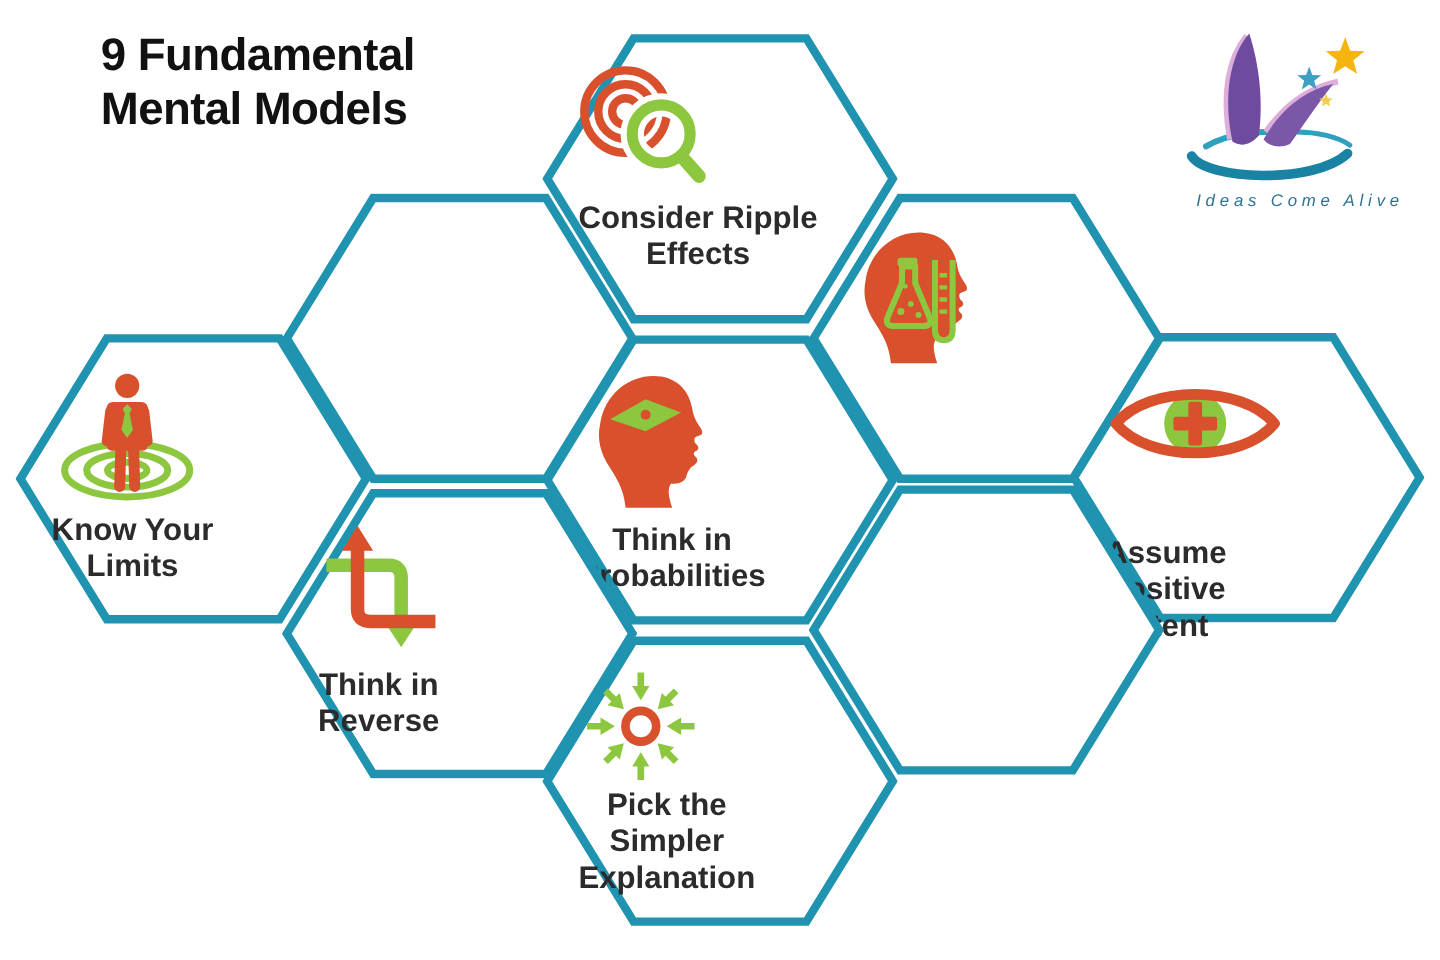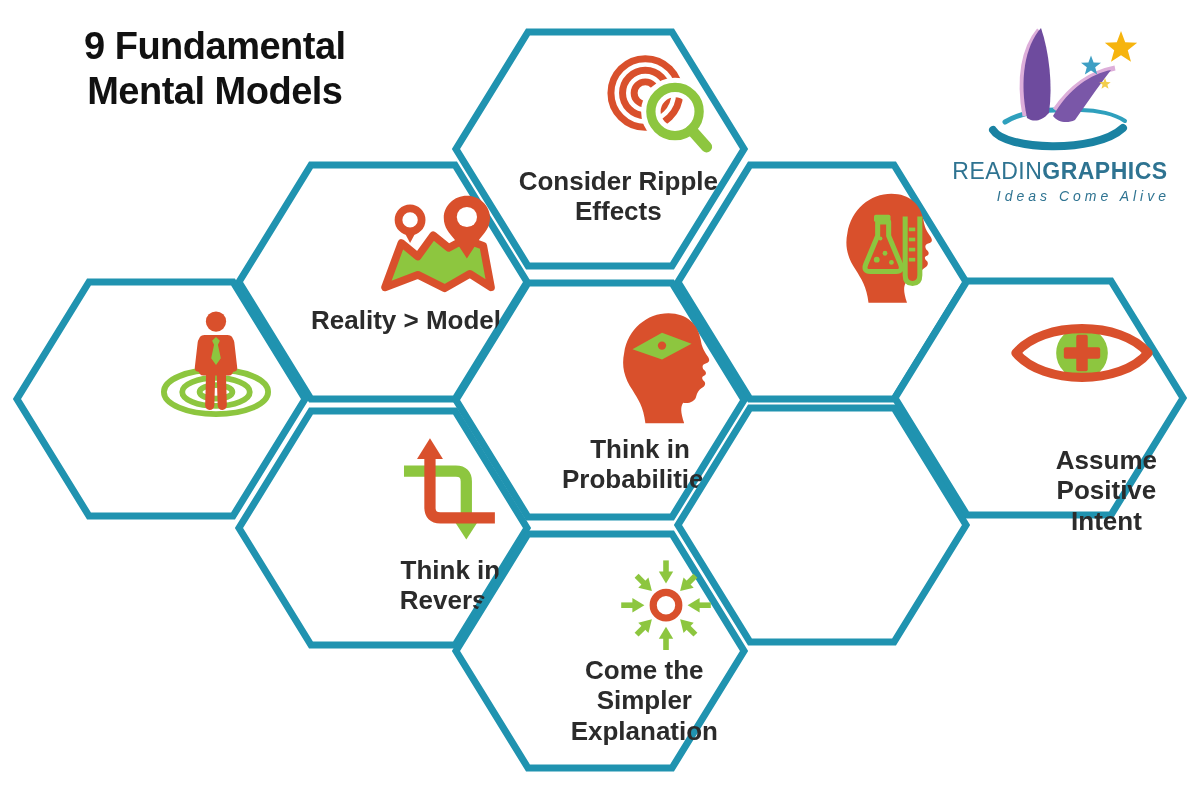--- a/index.html
+++ b/index.html
@@ -4,28 +4,28 @@
 <style>
   html,body{margin:0;padding:0;}
   body{
     width:1200px;height:800px;position:relative;overflow:hidden;
     background:#ffffff;
     font-family:"Liberation Sans", sans-serif;
   }
   .page-title{
     position:absolute;left:84px;top:24px;
     font-size:38px;font-weight:bold;line-height:1.18;
-    color:var(--ink,#111111);white-space:pre-line;letter-spacing:-0.5px;text-align:center;
+    color:var(--ink,#111111);white-space:pre-line;letter-spacing:-0.5px;
   }
   .hex{position:absolute;width:296px;height:242px;}
   .hex-border{position:absolute;left:0;top:0;width:296px;height:242px;}
   .hex-border polygon{fill:#ffffff;stroke:var(--teal,#2093b0);stroke-width:7;}
   .hex-content{
     position:absolute;left:30px;top:0;width:236px;height:242px;
-    display:flex;flex-direction:column;align-items:flex-end;
+    display:flex;flex-direction:column;align-items:flex-start;
   }
   .hex-label{
     font-size:26px;font-weight:bold;line-height:1.17;
     color:var(--label,#2b2b2b);text-align:center;white-space:pre-line;
   }
   .o{fill:var(--orange,#d9502c);}
   .g{fill:var(--green,#8dc63f);}
   .so{fill:none;stroke:var(--orange,#d9502c);}
   .sg{fill:none;stroke:var(--green,#8dc63f);}
   .sw{fill:none;stroke:#ffffff;}
@@ -60,21 +60,20 @@
     <g transform="translate(146,30) scale(1.7)">
         <polygon points="0,-10 2.47,-3.4 9.51,-3.09 3.99,1.3 5.88,8.09 0,4.2 -5.88,8.09 -3.99,1.3 -9.51,-3.09 -2.47,-3.4" fill="#f6b40e"></polygon>
       </g>
     <g transform="translate(116,48) scale(1.05)">
         <polygon points="0,-10 2.47,-3.4 9.51,-3.09 3.99,1.3 5.88,8.09 0,4.2 -5.88,8.09 -3.99,1.3 -9.51,-3.09 -2.47,-3.4" fill="#3e9fc4"></polygon>
       </g>
     <g transform="translate(130,66) scale(0.6)">
         <polygon points="0,-10 2.47,-3.4 9.51,-3.09 3.99,1.3 5.88,8.09 0,4.2 -5.88,8.09 -3.99,1.3 -9.51,-3.09 -2.47,-3.4" fill="#f2cd4b"></polygon>
       </g>
   </svg>
-  <div class="logo-word"><span>READIN</span><span class="bold">GRAPHICS</span></div>
   <div class="logo-tagline">Ideas Come Alive</div>
 </div>
 
 <div class="hex" style="left:452px;top:28px;">
   <svg class="hex-border" viewBox="0 0 296 242">
       <polygon points="76,4 220,4 292,121 220,238 76,238 4,121"></polygon>
     </svg>
   <div class="hex-content" style="padding-top:26px;">
     <svg class="icon-box" width="112" height="104" viewBox="0 0 120 112">
       <g class="so" stroke-width="7.5">
@@ -91,30 +90,20 @@
     </svg>
     <div class="hex-label" style="margin-top:8px;">Consider Ripple
 Effects</div>
   </div>
 </div>
 
 <div class="hex" style="left:235px;top:161px;">
   <svg class="hex-border" viewBox="0 0 296 242">
       <polygon points="76,4 220,4 292,121 220,238 76,238 4,121"></polygon>
     </svg>
-  <div class="hex-content" style="padding-top:30px;">
-    <svg class="icon-box" width="126" height="104" viewBox="0 0 130 108">
-      <polygon points="10,100 27,54 44,68 60,46 76,59 93,50 112,57 120,100 98,86 72,101 44,87" class="g" stroke="var(--orange,#d9502c)" stroke-width="8" stroke-linejoin="round"></polygon>
-      <circle cx="36" cy="30" r="12" class="so" stroke-width="8"></circle>
-      <polygon points="28,39 44,39 36,54" class="o"></polygon>
-      <path d="M95,5 C108,5 119,15 119,28 C119,38 113,44 108,50 L95,70 L82,50 C77,44 71,38 71,28 C71,15 82,5 95,5 Z" class="o"></path>
-      <circle cx="95" cy="27" r="10.5" fill="#ffffff"></circle>
-    </svg>
-    <div class="hex-label" style="margin-top:10px;">Reality &gt; Model</div>
-  </div>
 </div>
 
 <div class="hex" style="left:674px;top:161px;">
   <svg class="hex-border" viewBox="0 0 296 242">
       <polygon points="76,4 220,4 292,121 220,238 76,238 4,121"></polygon>
     </svg>
   <div class="hex-content" style="padding-top:24px;">
     <svg class="icon-box" width="110" height="120" viewBox="0 0 120 130">
       <path class="o" d="M42,128 C40,110 34,102 28,92 C19,79 16,66 19,52 C23,26 44,9 67,9 C87,9 99,21 102,38 C103,45 105,49 109,55 C112,59 112,62 108,63 C104,64 103,66 105,70 C109,73 108,76 105,77 C103,78 103,80 105,82 C108,84 107,88 103,90 C100,92 98,95 97,99 C96,104 90,107 83,106 C80,110 80,116 84,128 Z"></path>
       <rect x="48" y="32" width="18" height="8" rx="2" class="g"></rect>
@@ -146,20 +135,22 @@
       <circle cx="65" cy="14" r="10.5" class="o"></circle>
       <g class="so" stroke-linecap="round">
         <line x1="50" y1="36" x2="47" y2="62" stroke-width="8"></line>
         <line x1="80" y1="36" x2="83" y2="62" stroke-width="8"></line>
         <line x1="59.5" y1="68" x2="58.5" y2="101" stroke-width="9.5"></line>
         <line x1="70.5" y1="68" x2="71.5" y2="101" stroke-width="9.5"></line>
       </g>
       <path d="M53,28 L77,28 Q83,28 83,35 L83,64 Q83,70 78,70 L52,70 Q47,70 47,64 L47,35 Q47,28 53,28 Z" class="o"></path>
       <polygon points="65,30 61,34 63,38 60,52 65,59 70,52 67,38 69,34" class="g"></polygon>
     </svg>
+    <div class="hex-label" style="margin-top:8px;">Know Your
+Limits</div>
   </div>
 </div>
 
 <div class="hex" style="left:452px;top:279px;">
   <svg class="hex-border" viewBox="0 0 296 242">
       <polygon points="76,4 220,4 292,121 220,238 76,238 4,121"></polygon>
     </svg>
   <div class="hex-content" style="padding-top:26px;">
     <svg class="icon-box" width="112" height="120" viewBox="0 0 120 130">
       <path class="o" d="M42,128 C40,110 34,102 28,92 C19,79 16,66 19,52 C23,26 44,9 67,9 C87,9 99,21 102,38 C103,45 105,49 109,55 C112,59 112,62 108,63 C104,64 103,66 105,70 C109,73 108,76 105,77 C103,78 103,80 105,82 C108,84 107,88 103,90 C100,92 98,95 97,99 C96,104 90,107 83,106 C80,110 80,116 84,128 Z"></path>
@@ -245,17 +236,17 @@
             <line x1="65" y1="8" x2="65" y2="24" class="sg" stroke-width="7"></line>
             <polygon points="56,22 74,22 65,37" class="g"></polygon>
           </g>
         <g transform="rotate(315,65,64)">
             <line x1="65" y1="12" x2="65" y2="26" class="sg" stroke-width="7"></line>
             <polygon points="56,24 74,24 65,39" class="g"></polygon>
           </g>
       </g>
       <circle cx="65" cy="64" r="16" class="so" stroke-width="9"></circle>
     </svg>
-    <div class="hex-label" style="margin-top:5px;">Come the
+    <div class="hex-label" style="margin-top:5px;">Pick the
 Simpler
 Explanation</div>
   </div>
 </div>
 
 </body></html>

